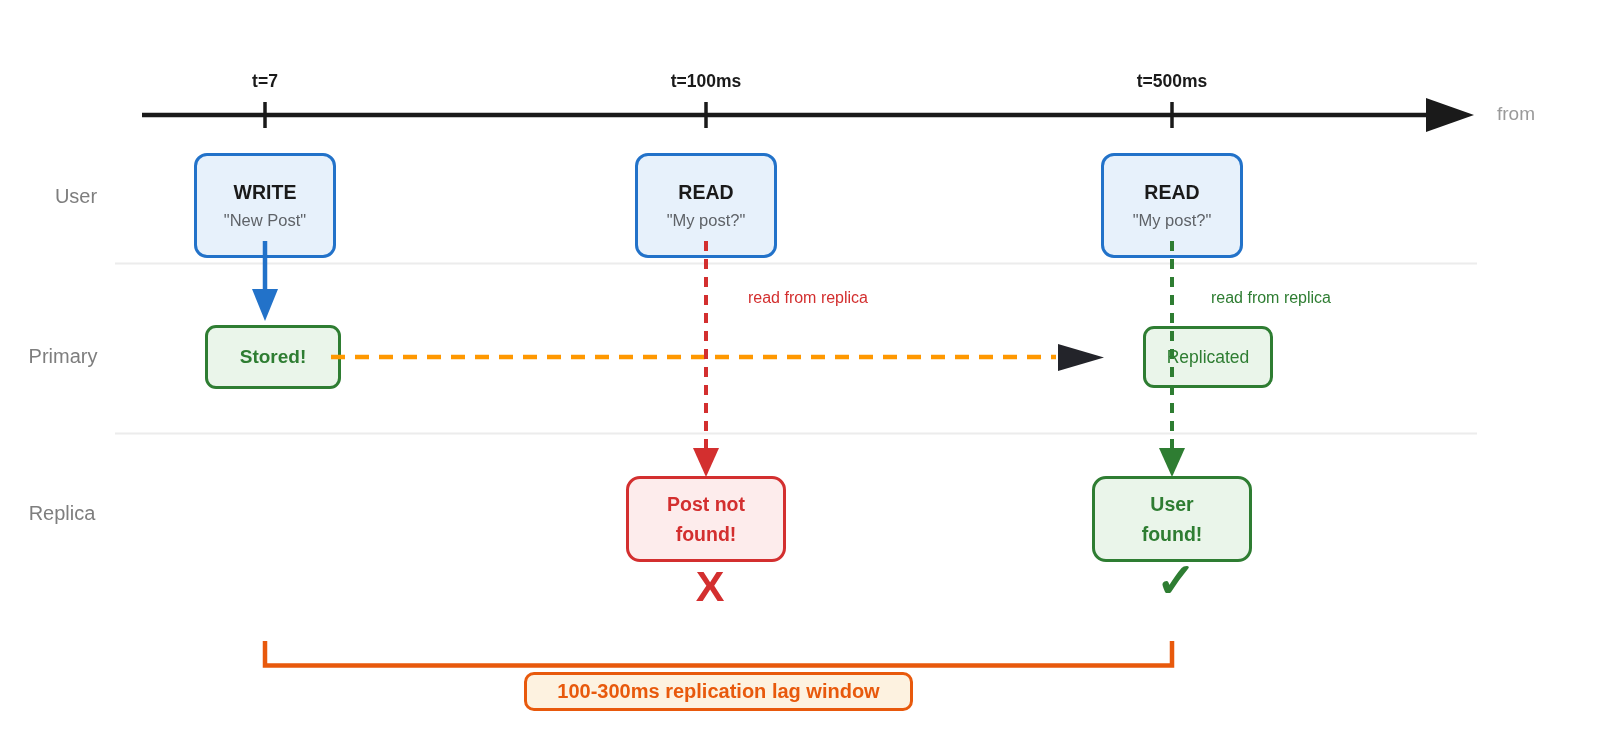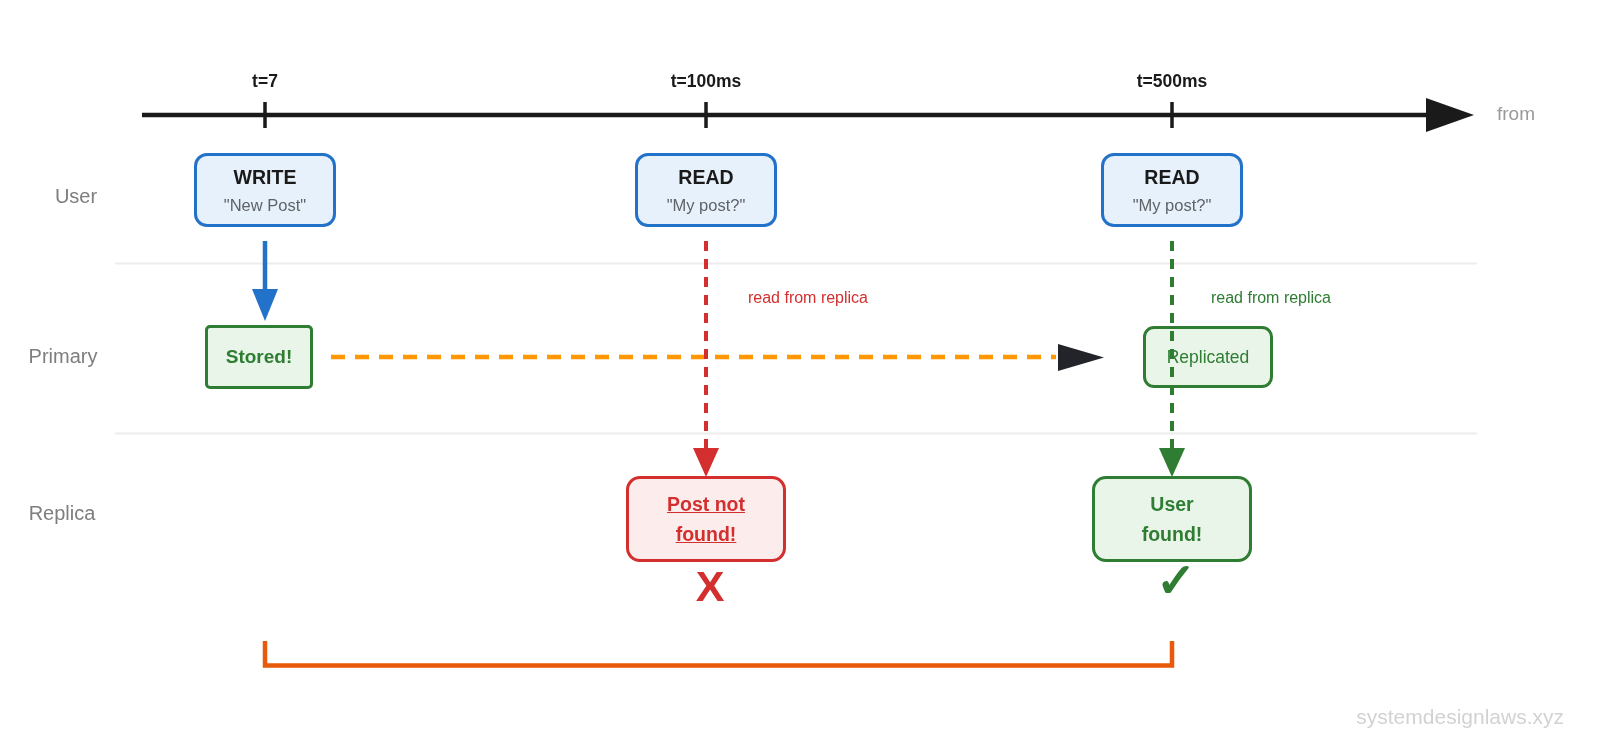--- a/index.html
+++ b/index.html
@@ -22,38 +22,38 @@
   .lane-label{
     width:160px;margin-left:-80px;margin-top:-13px;text-align:center;
     font-size:20px;color:var(--gray-label);z-index:3;
   }
   svg.layer{left:0;top:0;z-index:5;pointer-events:none;}
   .node{
     box-sizing:border-box;display:flex;flex-direction:column;align-items:center;justify-content:center;
     text-align:center;z-index:2;
   }
   .user-box{
-    width:142px;height:74px;top:153px;border:3.5px solid var(--blue);border-radius:13px;
+    width:142px;height:105px;top:153px;border:3.5px solid var(--blue);border-radius:13px;
     background:var(--blue-fill);gap:7px;
   }
   .user-box .node-title{font-size:19.5px;font-weight:bold;color:var(--ink);}
   .user-box .node-sub{font-size:16.5px;color:var(--sub-gray);}
   .stored-box{
-    left:205px;top:325px;width:108px;height:64px;border:3.5px solid var(--green);border-radius:5px;
+    left:205px;top:325px;width:136px;height:64px;border:3.5px solid var(--green);border-radius:11px;
     background:var(--green-fill);font-size:19px;font-weight:bold;color:var(--green);
   }
   .replicated-box{
     left:1107px;top:326px;width:130px;height:62px;border:3px solid var(--green);border-radius:11px;
     background:var(--green-fill);font-size:17.5px;color:var(--green);margin-left:36px;
   }
   .replica-box{
     width:160px;height:86px;top:476px;border-radius:14px;
     font-size:19.5px;font-weight:bold;line-height:1.55;white-space:pre-line;
   }
-  .replica-box.bad{left:626px;border:3.5px solid var(--red);background:var(--red-fill);color:var(--red);text-decoration:underline;}
+  .replica-box.bad{left:626px;border:3.5px solid var(--red);background:var(--red-fill);color:var(--red);}
   .replica-box.good{left:1092px;border:3.5px solid var(--green);background:var(--green-fill);color:var(--green);}
   .annot{z-index:3;white-space:nowrap;text-align:center;}
   .async-label{
     left:706px;top:320px;width:500px;margin-left:-250px;
     font-size:18.5px;font-weight:bold;color:var(--orange);
   }
   .rfr{width:220px;margin-left:-110px;top:289px;font-size:16px;}
   .rfr.stale{left:808px;color:var(--red);}
   .rfr.fresh{left:1271px;color:var(--fresh-green);}
   .mark{z-index:6;width:80px;text-align:center;margin-left:-40px;font-weight:bold;}
@@ -102,22 +102,22 @@
 
   <div class="abs node replica-box bad">Post not
 found!</div>
   <div class="abs node replica-box good">User
 found!</div>
 
   <div class="abs annot rfr stale">read from replica</div>
   <div class="abs annot rfr fresh">read from replica</div>
   <div class="abs mark fail">X</div>
   <div class="abs mark ok">✓</div>
+  <div class="abs lag-box">100-300ms replication lag window</div>
 
-  <div class="abs watermark">systemdesignlaws.xyz</div>
 
   <svg class="abs layer" width="1600" height="746" viewBox="0 0 1600 746">
 
     <line x1="115" y1="263.5" x2="1477" y2="263.5" style="stroke:var(--separator)" stroke-width="2"></line>
     <line x1="115" y1="433.5" x2="1477" y2="433.5" style="stroke:var(--separator)" stroke-width="2"></line>
 
     <line x1="142" y1="115" x2="1430" y2="115" style="stroke:var(--ink)" stroke-width="4.5"></line>
     <polygon points="1426,98 1474,115 1426,132" style="fill:var(--ink)"></polygon>
     <line x1="265" y1="102" x2="265" y2="128" style="stroke:var(--ink)" stroke-width="3.5"></line>
     <line x1="706" y1="102" x2="706" y2="128" style="stroke:var(--ink)" stroke-width="3.5"></line>

